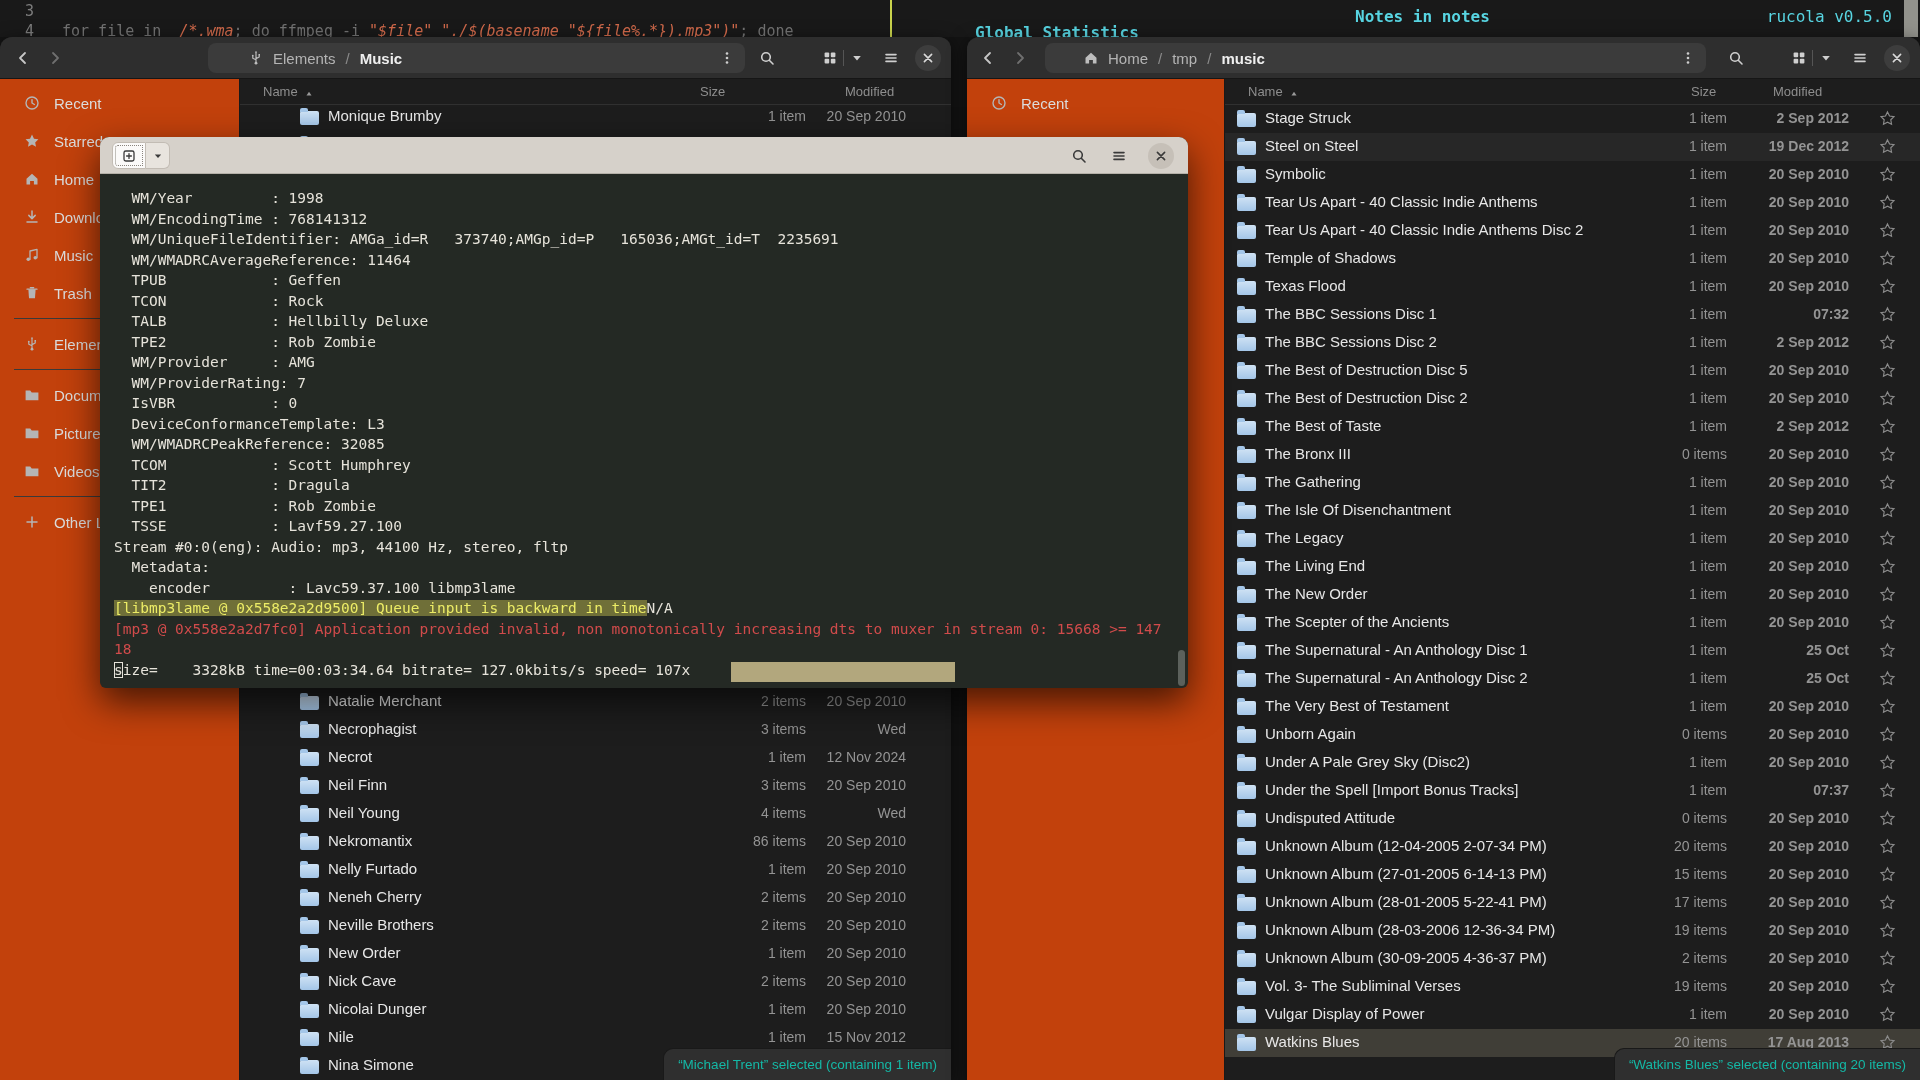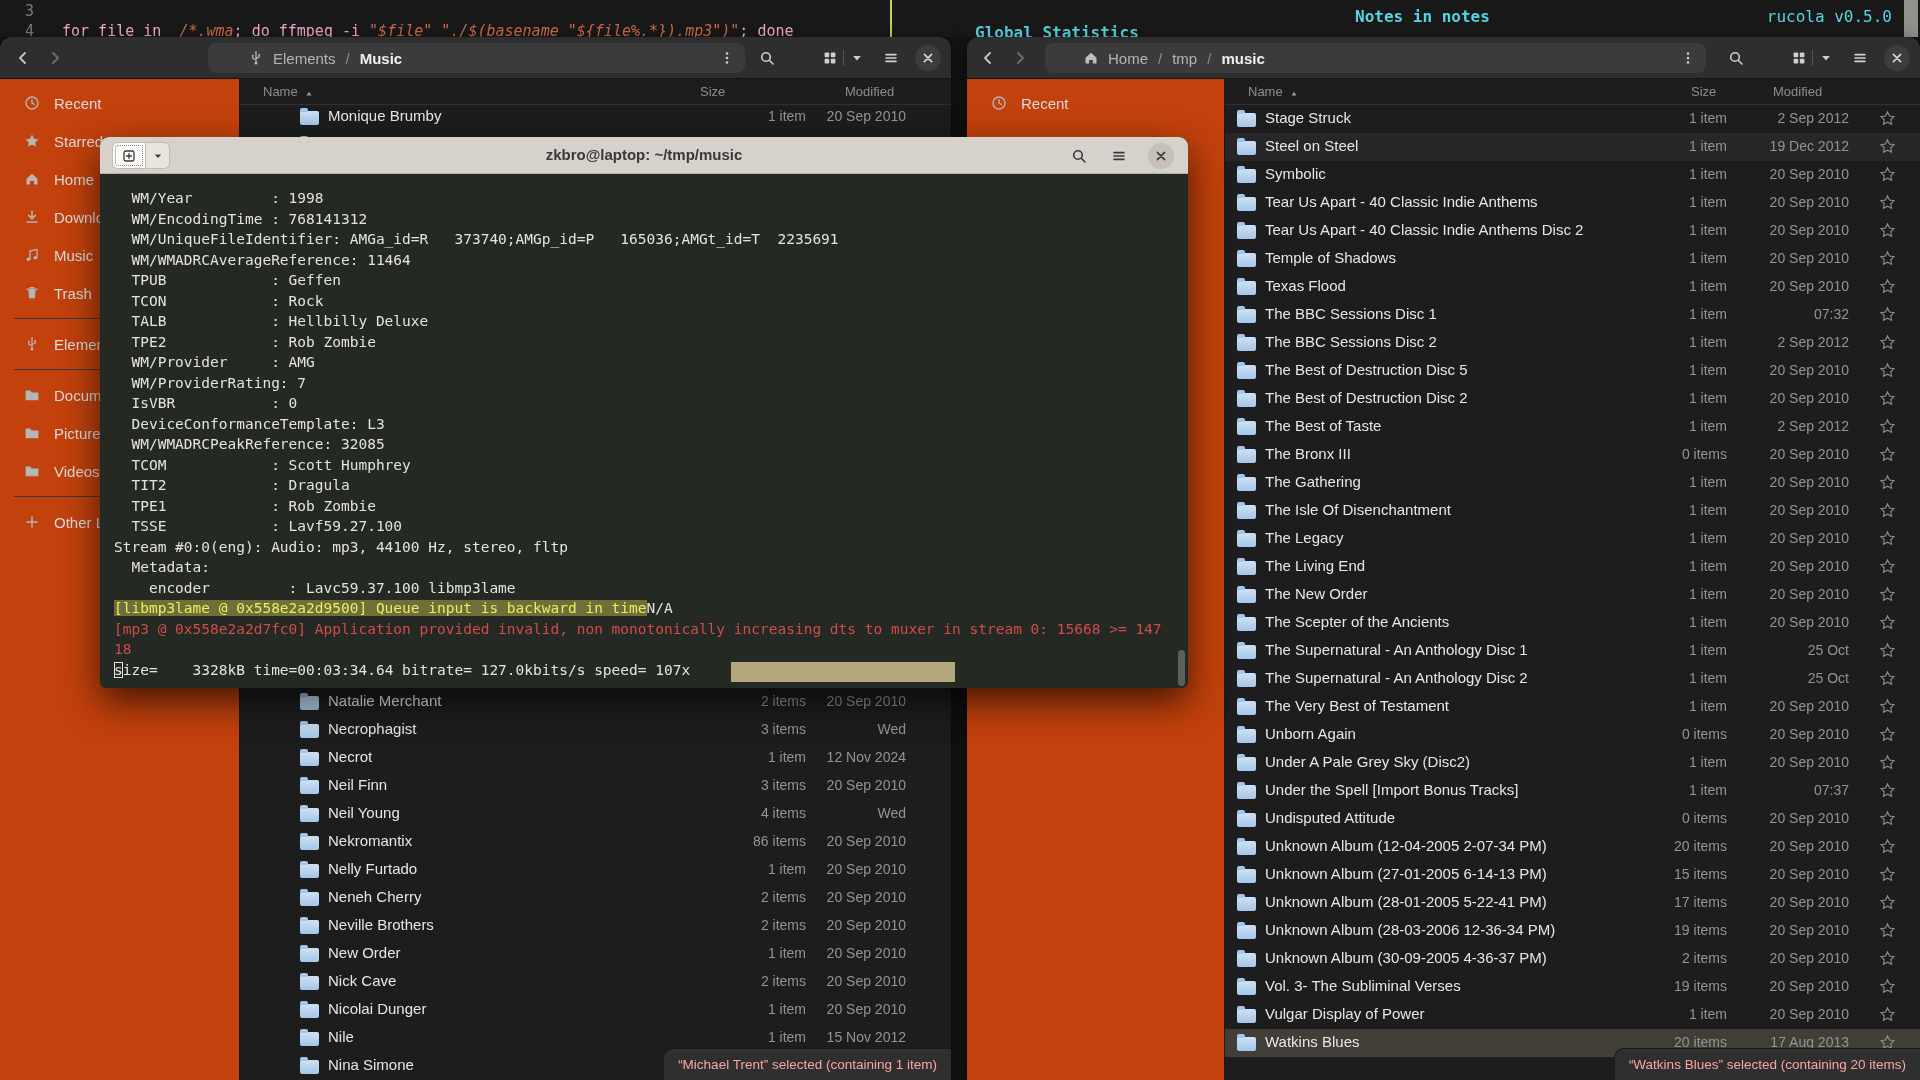--- a/index.html
+++ b/index.html
@@ -3,21 +3,21 @@
 <meta charset="utf-8">
 <style>
   * { margin:0; padding:0; box-sizing:border-box; }
   html,body { width:1920px; height:1080px; overflow:hidden; background:#141414;
     font-family:"Liberation Sans","DejaVu Sans",sans-serif; }
 
   
   #tui { position:absolute; left:0; top:0; width:1920px; height:37px; background:#191919; }
   .tui-gutter { position:absolute; color:#7d7d7d; font:15px "DejaVu Sans Mono",monospace; }
   .tui-code { position:absolute; font:italic 15px "DejaVu Sans Mono",monospace; white-space:pre; }
-  .tui-code .kw { color:#f9a8d4; font-style:normal; }
+  .tui-code .kw { color:#737373; font-style:normal; }
   .tui-code .str { color:#d26a4b; }
   .tui-cyan { position:absolute; color:#58d5e2; font:16px "DejaVu Sans Mono",monospace; }
   .bold { font-weight:bold; }
   #tui-divider { position:absolute; left:890px; top:0; width:2px; height:37px; background:#c9d34c; }
   #tui-scroll { position:absolute; left:1904px; top:0; width:14px; height:37px; background:#92928c; }
   #global-stats { z-index:1; }
 
   
   .win { position:absolute; top:37px; height:1043px; background:#1d1d1d; z-index:5;
          border-radius:12px 12px 0 0; overflow:hidden; box-shadow:0 4px 18px rgba(0,0,0,.55); }
@@ -69,23 +69,23 @@
   .frow.sel { background:#403e37; }
   .frow.hl { background:#272727; }
   .folder { position:absolute; top:8px; width:19px; height:14px; border-radius:2px;
             background:linear-gradient(#cfe2f4,#a4c6e8); }
   .folder:before { content:''; position:absolute; top:-3px; left:0; width:8px; height:4px;
             background:#a4c6e8; border-radius:2px 2px 0 0; }
   
   .left-geom .folder { left:60px; } .left-geom .fname { left:88px; }
   .left-geom .fsize { right:145px; width:120px; } .left-geom .fmod { right:45px; width:130px; }
   .right-geom .folder { left:12px; } .right-geom .fname { left:40px; }
-  .right-geom .fsize { right:193px; width:120px; } .right-geom .fmod { right:71px; width:130px; }
-
-  .status-float { position:absolute; right:0; bottom:0; background:#2f2f2f; color:#fca5a5;
+  .right-geom .fsize { right:193px; width:120px; } .right-geom .fmod { right:71px; width:130px;font-weight:bold; }
+
+  .status-float { position:absolute; right:0; bottom:0; background:#2f2f2f; color:#14b8a6;
                   font-size:13.5px; padding:8px 14px; border:1px solid #191919; border-bottom:none;
                   border-right:none; border-radius:10px 0 0 0; z-index:6; }
 
   
   #terminal { position:absolute; left:100px; top:137px; width:1088px; height:551px; z-index:10;
               background:#242924; border-radius:9px 9px 6px 6px; overflow:hidden;
               box-shadow:0 14px 36px rgba(0,0,0,.65); }
   #term-titlebar { position:relative; height:37px; background:#d6d1ca; border-bottom:1px solid #b5b0a8; }
   #term-title { position:absolute; left:0; right:0; top:9px; text-align:center; color:#393939;
                 font-size:15px; font-weight:bold; }
@@ -910,21 +910,20 @@
           </span>
         </div>
       <div class="newtab-dd">
           <span>
             <svg width="16" height="16" viewBox="0 0 16 16" fill="none" stroke="currentColor" stroke-width="1.5" stroke-linecap="round" stroke-linejoin="round">
               <path d="M4.8 6.4 h6.4 l-3.2 3.6 z" fill="currentColor" stroke="none"></path>
             </svg>
           </span>
         </div>
     </div>
-    <div id="term-title">zkbro@laptop: ~/tmp/music</div>
     <div class="term-tbtn" style="right:96px;">
         <span>
           <svg width="16" height="16" viewBox="0 0 16 16" fill="none" stroke="currentColor" stroke-width="1.6" stroke-linecap="round" stroke-linejoin="round">
             <circle cx="7" cy="7" r="4.3"></circle>
             <path d="M10.3 10.3 L14 14"></path>
           </svg>
         </span>
       </div>
     <div class="term-tbtn" style="right:56px;">
         <span>

